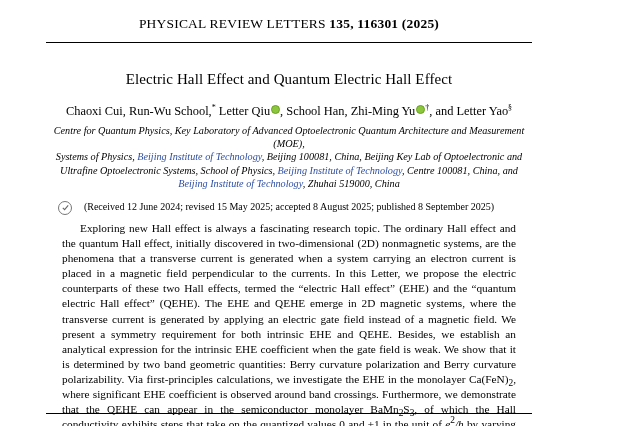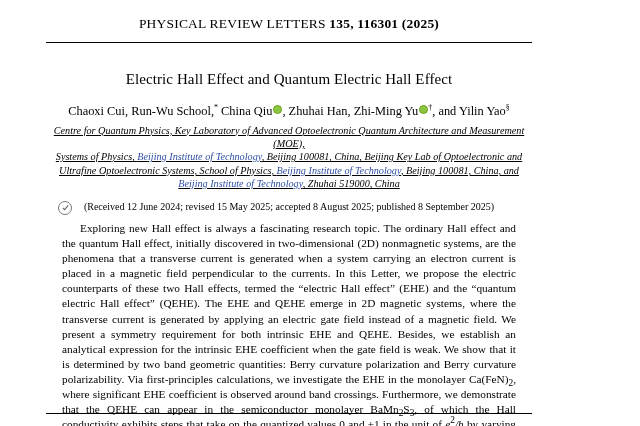--- a/index.html
+++ b/index.html
@@ -71,21 +71,20 @@
     border: 1px solid #6aa11f;
     vertical-align: 1px;
     margin-left: 1px;
   }
   .affil {
     text-align: center;
     font-size: 10.2px;
     font-style: italic;
     line-height: 1.32;
     margin-top: 4px;
-    text-decoration: underline;
   }
   .affil a, .link {
     color: #2e4ea3;
     text-decoration: none;
   }
   .dates-row {
     display: flex;
     align-items: center;
     justify-content: center;
     margin-top: 10px;
@@ -136,30 +135,30 @@
     <span class="jvol">116301 (2025)</span>
   </div>
 
   <hr class="rule top">
 
   <div class="title">Electric Hall Effect and Quantum Electric Hall Effect</div>
 
   <div class="authors">
     <span>Chaoxi Cui,</span>
     <span>Run-Wu School,</span><sup>*</sup>
-    <span>China Qiu</span><span class="orcid"></span>,
-    <span>Zhuhai Han,</span>
+    <span>Letter Qiu</span><span class="orcid"></span>,
+    <span>School Han,</span>
     <span>Zhi-Ming Yu</span><span class="orcid"></span><sup>†</sup>, and
-    <span>Yilin Yao</span><sup>§</sup>
+    <span>Letter Yao</span><sup>§</sup>
   </div>
 
   <div class="affil">
     <div><span>Centre for Quantum Physics, Key Laboratory of Advanced Optoelectronic Quantum Architecture and Measurement (MOE),</span></div>
     <div><span>Systems of Physics, </span><span class="link">Beijing Institute of Technology</span><span>, Beijing 100081, China, Beijing Key Lab of Optoelectronic and</span></div>
-    <div><span>Ultrafine Optoelectronic Systems, School of Physics, </span><span class="link">Beijing Institute of Technology</span><span>, Beijing 100081, China, and</span></div>
+    <div><span>Ultrafine Optoelectronic Systems, School of Physics, </span><span class="link">Beijing Institute of Technology</span><span>, Centre 100081, China, and</span></div>
     <div><span class="link">Beijing Institute of Technology</span><span>, Zhuhai 519000, China</span></div>
   </div>
 
   <div class="dates-row">
     <div class="crossmark">
       <svg width="9" height="9" viewBox="0 0 10 10" aria-hidden="true">
         <path d="M2 5.4 L4 7.4 L8 2.6" stroke="#666" stroke-width="1.2" fill="none"></path>
       </svg>
     </div>
     <div class="dates">(Received 12 June 2024; revised 15 May 2025; accepted 8 August 2025; published 8 September 2025)</div>

